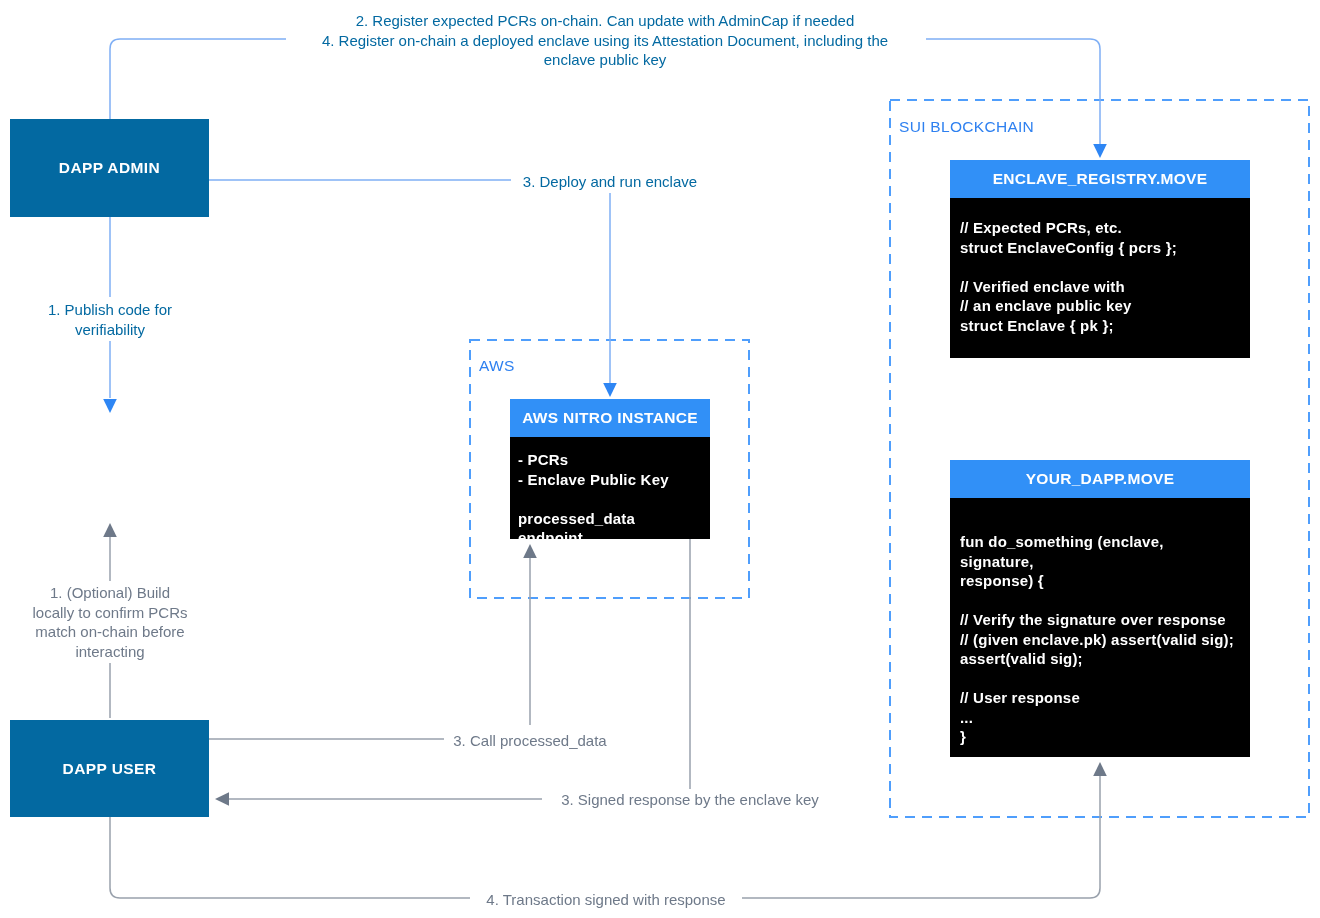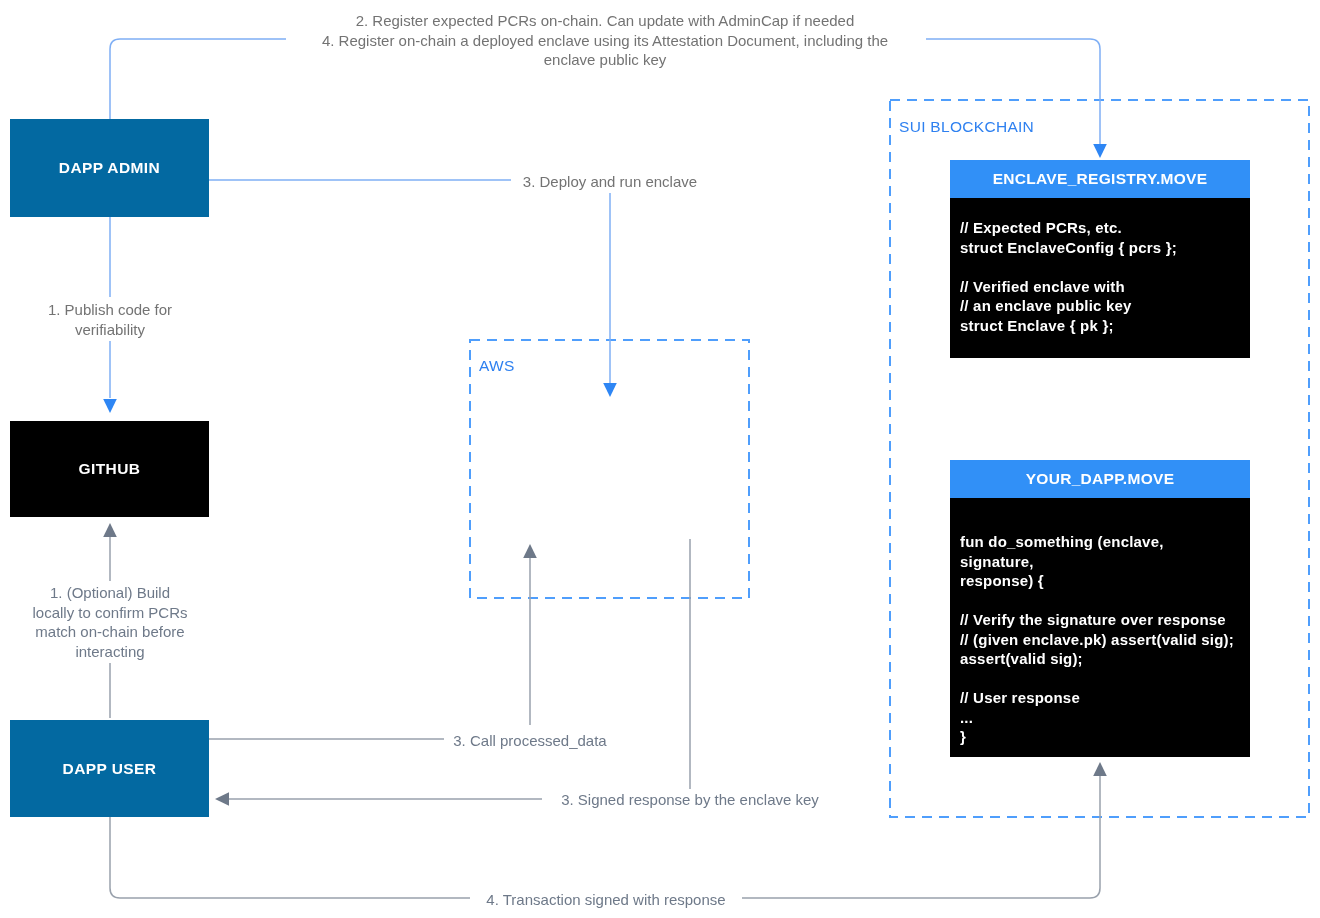--- a/index.html
+++ b/index.html
@@ -12,21 +12,21 @@
   .node.black{background:#000000;}
 
   .card{position:absolute;}
   .card .hd{height:38px;display:flex;align-items:center;justify-content:center;
             background:#3190F7;color:#ffffff;font-size:15.5px;font-weight:600;letter-spacing:.3px;}
   .card .bd{background:#000000;color:#ffffff;font-size:15px;font-weight:600;
             line-height:19.5px;white-space:pre-line;letter-spacing:.2px;}
 
   .lbl{position:absolute;font-size:15px;line-height:19.5px;white-space:pre-line;
        text-align:center;transform:translateX(-50%);}
-  .lbl.blue{color:#737373;}
+  .lbl.blue{color:#0369a1;}
   .lbl.gray{color:#6E7989;}
 
   .grouplbl{position:absolute;font-size:15.5px;font-weight:500;color:#2E80F0;letter-spacing:.3px;margin-top:12px;}
 </style>
 </head>
 <body>
 
 <div class="canvas">
 
   <svg class="wires" viewBox="0 0 1320 918">
@@ -62,27 +62,31 @@
     <path d="M742,898 L1090,898 Q1100,898 1100,888 L1100,776" fill="none" stroke="#99A1AC" stroke-width="1.5"></path>
     <polygon points="1100,762 1093.2,776 1106.8,776" fill="#6E7989"></polygon>
   </svg>
 
   <div class="grouplbl" style="left:479px;top:345px;">AWS</div>
   <div class="grouplbl" style="left:899px;top:106px;">SUI BLOCKCHAIN</div>
 
   <div class="node blue" style="left:10px;top:119px;width:199px;height:98px;">
     <span>DAPP ADMIN</span>
   </div>
-  <div class="node black" style="left:10px;top:421px;width:199px;height:96px;">
-    <span>GITHUB</span>
-  </div>
   <div class="node blue" style="left:10px;top:720px;width:199px;height:97px;">
     <span>DAPP USER</span>
   </div>
 
+  <div class="card" style="left:510px;top:399px;width:200px;">
+    <div class="hd">AWS NITRO INSTANCE</div>
+    <div class="bd" style="height:102px;padding:13px 8px 0 8px;box-sizing:border-box;">- PCRs
+- Enclave Public Key
+
+processed_data endpoint</div>
+  </div>
 
   <div class="card" style="left:950px;top:160px;width:300px;">
     <div class="hd">ENCLAVE_REGISTRY.MOVE</div>
     <div class="bd" style="height:160px;padding:20px 12px 0 10px;box-sizing:border-box;">// Expected PCRs, etc.
 struct EnclaveConfig { pcrs };
 
 // Verified enclave with
 // an enclave public key
 struct Enclave { pk };</div>
   </div>

